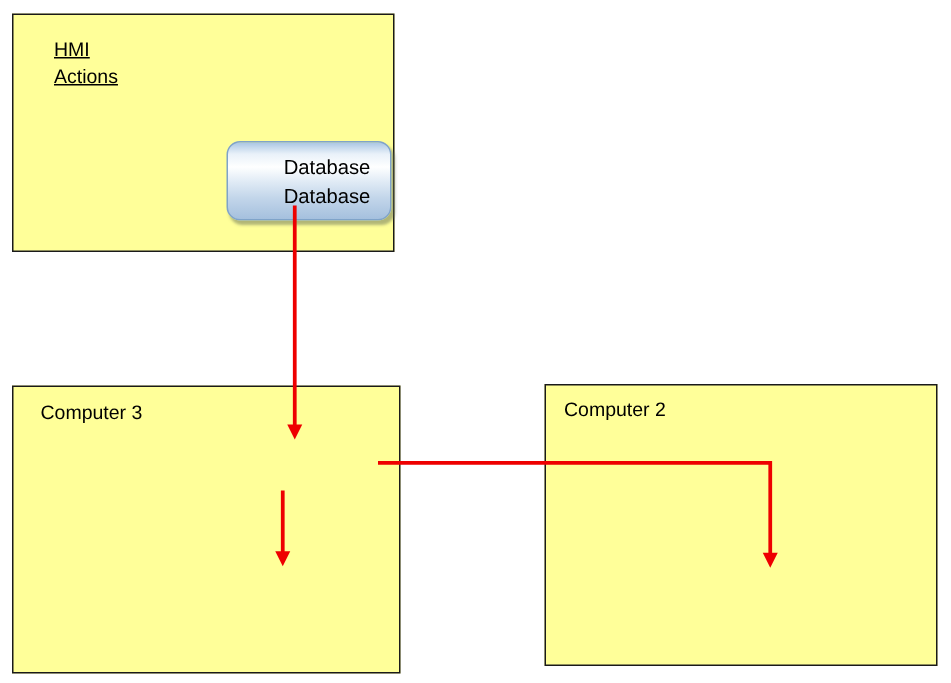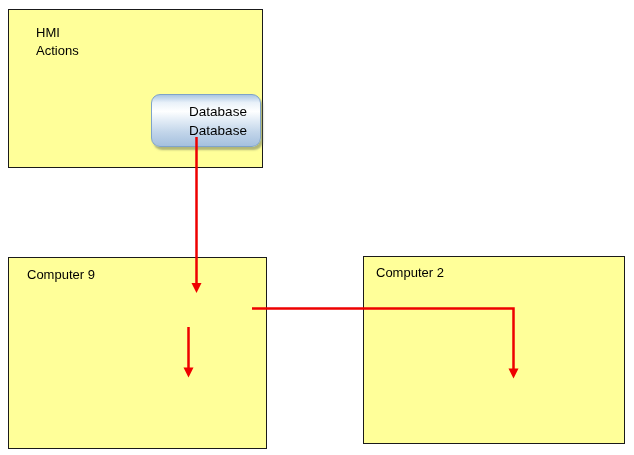--- a/index.html
+++ b/index.html
@@ -39,21 +39,21 @@
       #e2ecf6 50%, #c3d6ea 72%, #a5c0de 100%);
     box-shadow:2px 3px 2px rgba(100,110,85,0.5);
     display:flex;flex-direction:column;align-items:center;justify-content:center;
     text-align:center;
     font-size:13.5px;
     line-height:19px;
     color:var(--text);
     padding-left:24px;
   }
   #hmi-box{left:8px;top:9px;width:255px;height:159px;}
-  #hmi-label{left:27px;top:14px;}
+  #hmi-label{left:27px;top:14px;text-decoration:underline;}
   #computer1-box{left:8px;top:257px;width:259px;height:192px;}
   #computer1-label{left:18px;top:8px;}
   #computer2-box{left:363px;top:256px;width:262px;height:188px;}
   #computer2-label{left:12px;top:7px;}
   #node-database-actions{left:142px;top:84px;width:110px;height:53px;}
   .arrow-layer{
     position:absolute;left:0;top:0;width:634px;height:455px;
     pointer-events:none;
   }
   .arrow-line{stroke:var(--arrow);stroke-width:2.5;fill:none;}
@@ -69,21 +69,21 @@
       <div>HMI</div>
       <div>Actions</div>
     </div>
     <div class="node" id="node-database-actions">
       <div>Database</div>
       <div>Database</div>
     </div>
   </div>
 
   <div class="container-box" id="computer1-box">
-    <div class="container-label" id="computer1-label">Computer 9</div>
+    <div class="container-label" id="computer1-label">Computer 3</div>
 
   </div>
 
   <div class="container-box" id="computer2-box">
     <div class="container-label" id="computer2-label">Computer 2</div>
 
   </div>
 
   <svg class="arrow-layer" viewBox="0 0 634 455">
     <g>

